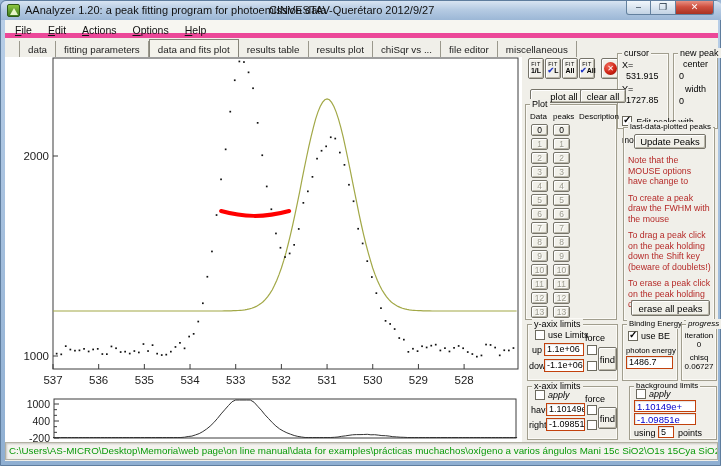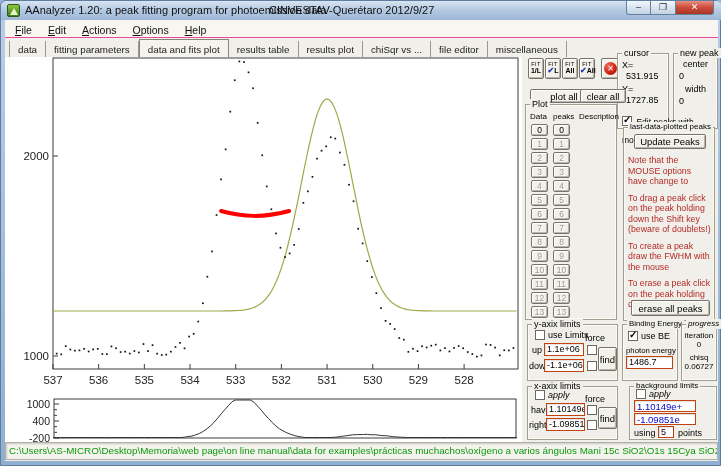--- a/index.html
+++ b/index.html
@@ -21,25 +21,25 @@
     background:linear-gradient(#f2f7fc,#c3d3e4); border:1px solid #63809e; border-top:none; }
   .capbtn.min { width:25px; border-radius:0 0 0 3px; }
   .capbtn.max { width:25px; border-left:none; }
   .capbtn.close { width:38px; border-left:none; border-radius:0 0 3px 0; color:#fff;
     background:linear-gradient(#e89082,#cf5040 45%,#a93323); }
 
   
   .client { position:absolute; left:4px; top:19px; width:713px; height:441px; background:#f0efe9; }
 
   .menubar { position:absolute; left:0; top:0; width:713px; height:18px; background:#f7f6f1;
-    border-bottom:1px solid #ec4899; padding-left:2px; }
+    border-bottom:5px solid #ec4899; padding-left:2px; }
   .menu-item { display:inline-block; font-size:10.5px; padding:2px 8px 0 8px; color:#111; }
   .menu-item::first-letter { text-decoration:underline; }
 
-  .tabbar { position:absolute; left:0; top:18px; width:713px; height:19px; padding-left:4px; }
+  .tabbar { position:absolute; left:0; top:18px; width:713px; height:19px; padding-left:14px; }
   .tab { display:inline-block; font-size:9.8px; color:#222; padding:3px 8px 2px 8px; margin-top:3px;
     border-right:1px solid #9a988c; }
   .tab:first-child { border-left:1px solid #9a988c; }
   .tab.active { background:#f4f3ec; border:1px solid #87857a; border-bottom:none; margin-top:1px;
     padding-top:4px; position:relative; z-index:2; }
 
   .plot-area { position:absolute; left:0; top:37px; width:517px; height:385px; background:#ffffff; }
   .ticklab { font-size:11.5px; fill:#222; font-family:"Liberation Sans",sans-serif; }
   .ticklab-sm { font-size:10.5px; fill:#222; font-family:"Liberation Sans",sans-serif; }
 
@@ -363,22 +363,22 @@
       <div style="position:absolute;left:100px;top:60px;">
         <span class="cb checked"></span>
         <span style="font-size:8.5px;">Edit peaks with mouse</span>
       </div>
 
       <div class="group" style="left:101px;top:76px;width:92px;height:194px;">
         <span class="glabel" style="font-size:8px;">last-data-plotted peaks</span>
         <button style="position:absolute;left:10px;top:6px;width:72px;height:15px;text-align:center;">Update Peaks</button>
         <div class="notes" id="mouse-notes" style="position:absolute;left:4px;top:27px;right:2px;">
             <p>Note that the MOUSE options have change to</p>
+            <p>To create a peak draw the FWHM with the mouse</p>
             <p>To drag a peak click on the peak holding down the Shift key (beware of doublets!)</p>
-            <p>To create a peak draw the FWHM with the mouse</p>
             <p>To erase a peak click on the peak holding down the Ctrl key</p>
           </div>
         <button style="position:absolute;left:7px;top:172px;width:79px;height:16px;">erase all peaks</button>
       </div>
 
       <div class="group" style="left:5px;top:273px;width:91px;height:57px;">
         <span class="glabel">y-axix limits</span>
         <span class="cb" style="position:absolute;left:7px;top:5px;"></span>
         <span class="sm" style="position:absolute;left:20px;top:5px;">use Limits</span>
         <span class="sm" style="position:absolute;left:57px;top:8px;">force</span>

